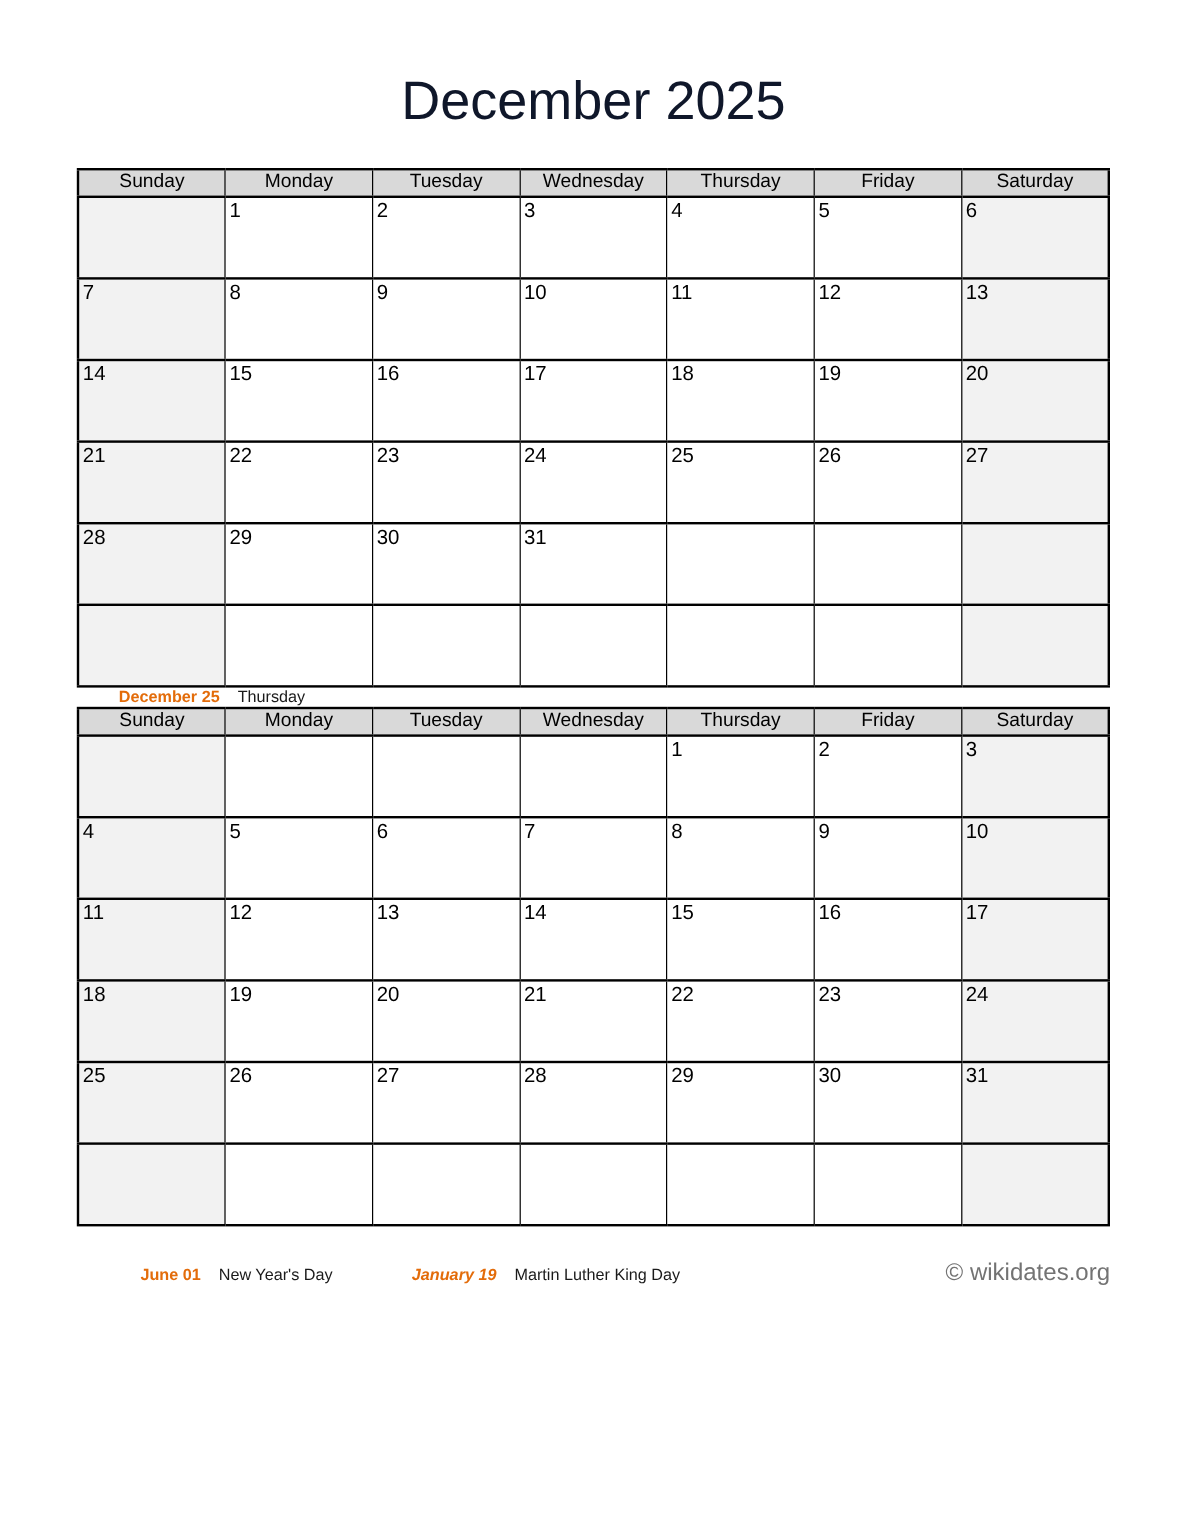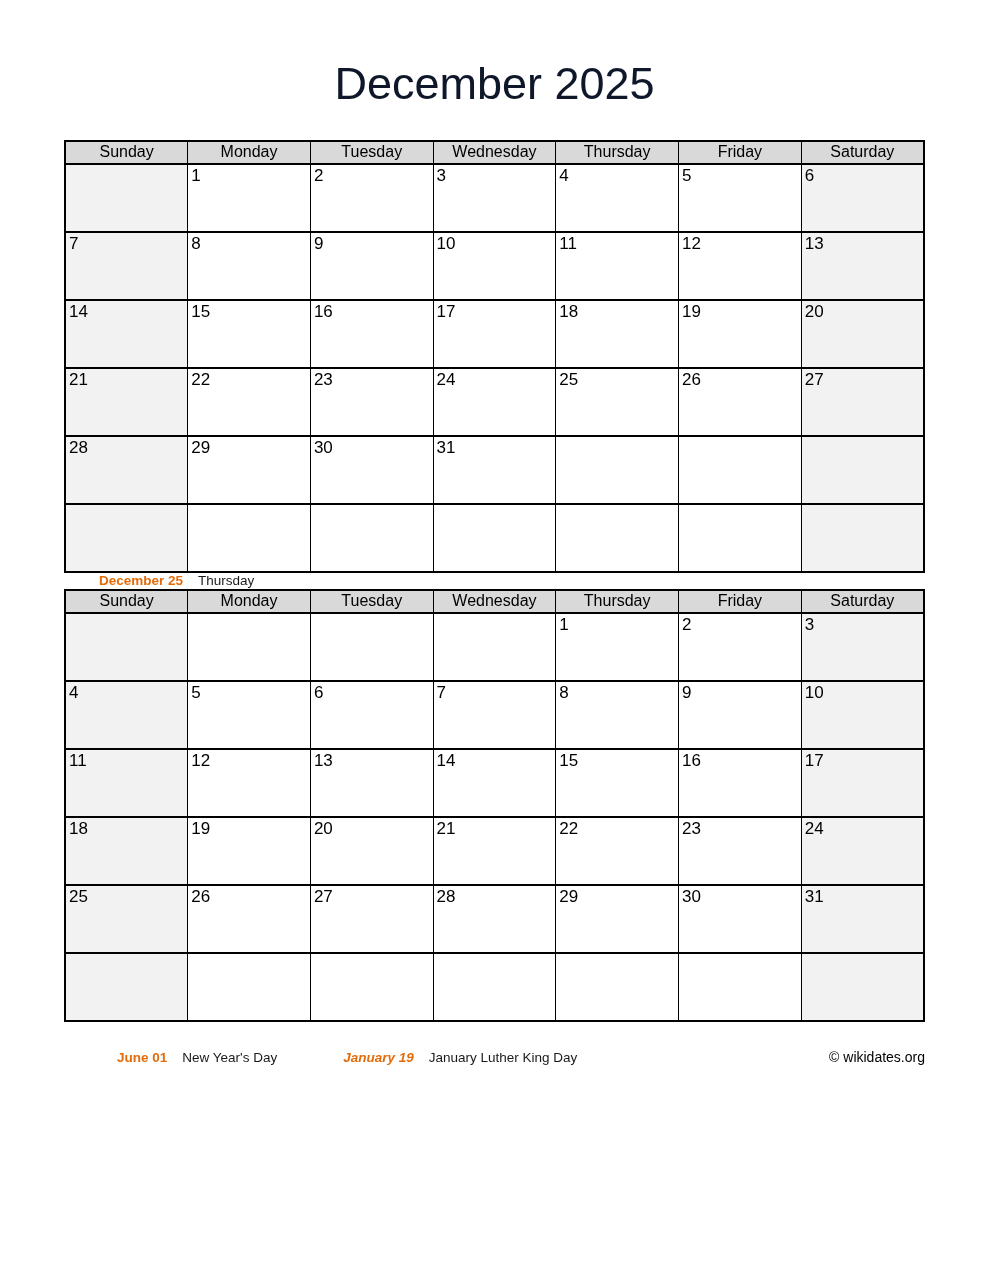--- a/index.html
+++ b/index.html
@@ -76,22 +76,22 @@
     margin-top: 27px;
     padding-left: 53px;
     font-size: 13.5px;
     line-height: 1.2;
     display: flex;
     align-items: baseline;
   }
   .footer-row .note-2 { margin-left: 66px; font-style: italic; }
   .brand {
     margin-left: auto;
-    color: #000000;
-    font-size: 14px;
+    color: #737373;
+    font-size: 20px;
     white-space: nowrap;
   }
 </style>
 </head>
 <body>
 
 <div class="page">
 
   <section class="month">
     <h1 class="month-title first">December 2025</h1>
@@ -237,18 +237,18 @@
             <td></td>
             <td></td>
             <td class="weekend"></td>
           </tr>
         </tbody>
       </table>
     <div class="footer-row">
       <span class="holiday-date">June 01</span>
       <span class="holiday-label">New Year's Day</span>
       <span class="holiday-date note-2">January 19</span>
-      <span class="holiday-label">January Luther King Day</span>
+      <span class="holiday-label">Martin Luther King Day</span>
       <span class="brand">© wikidates.org</span>
     </div>
   </section>
 
 </div>
 
 </body></html>

